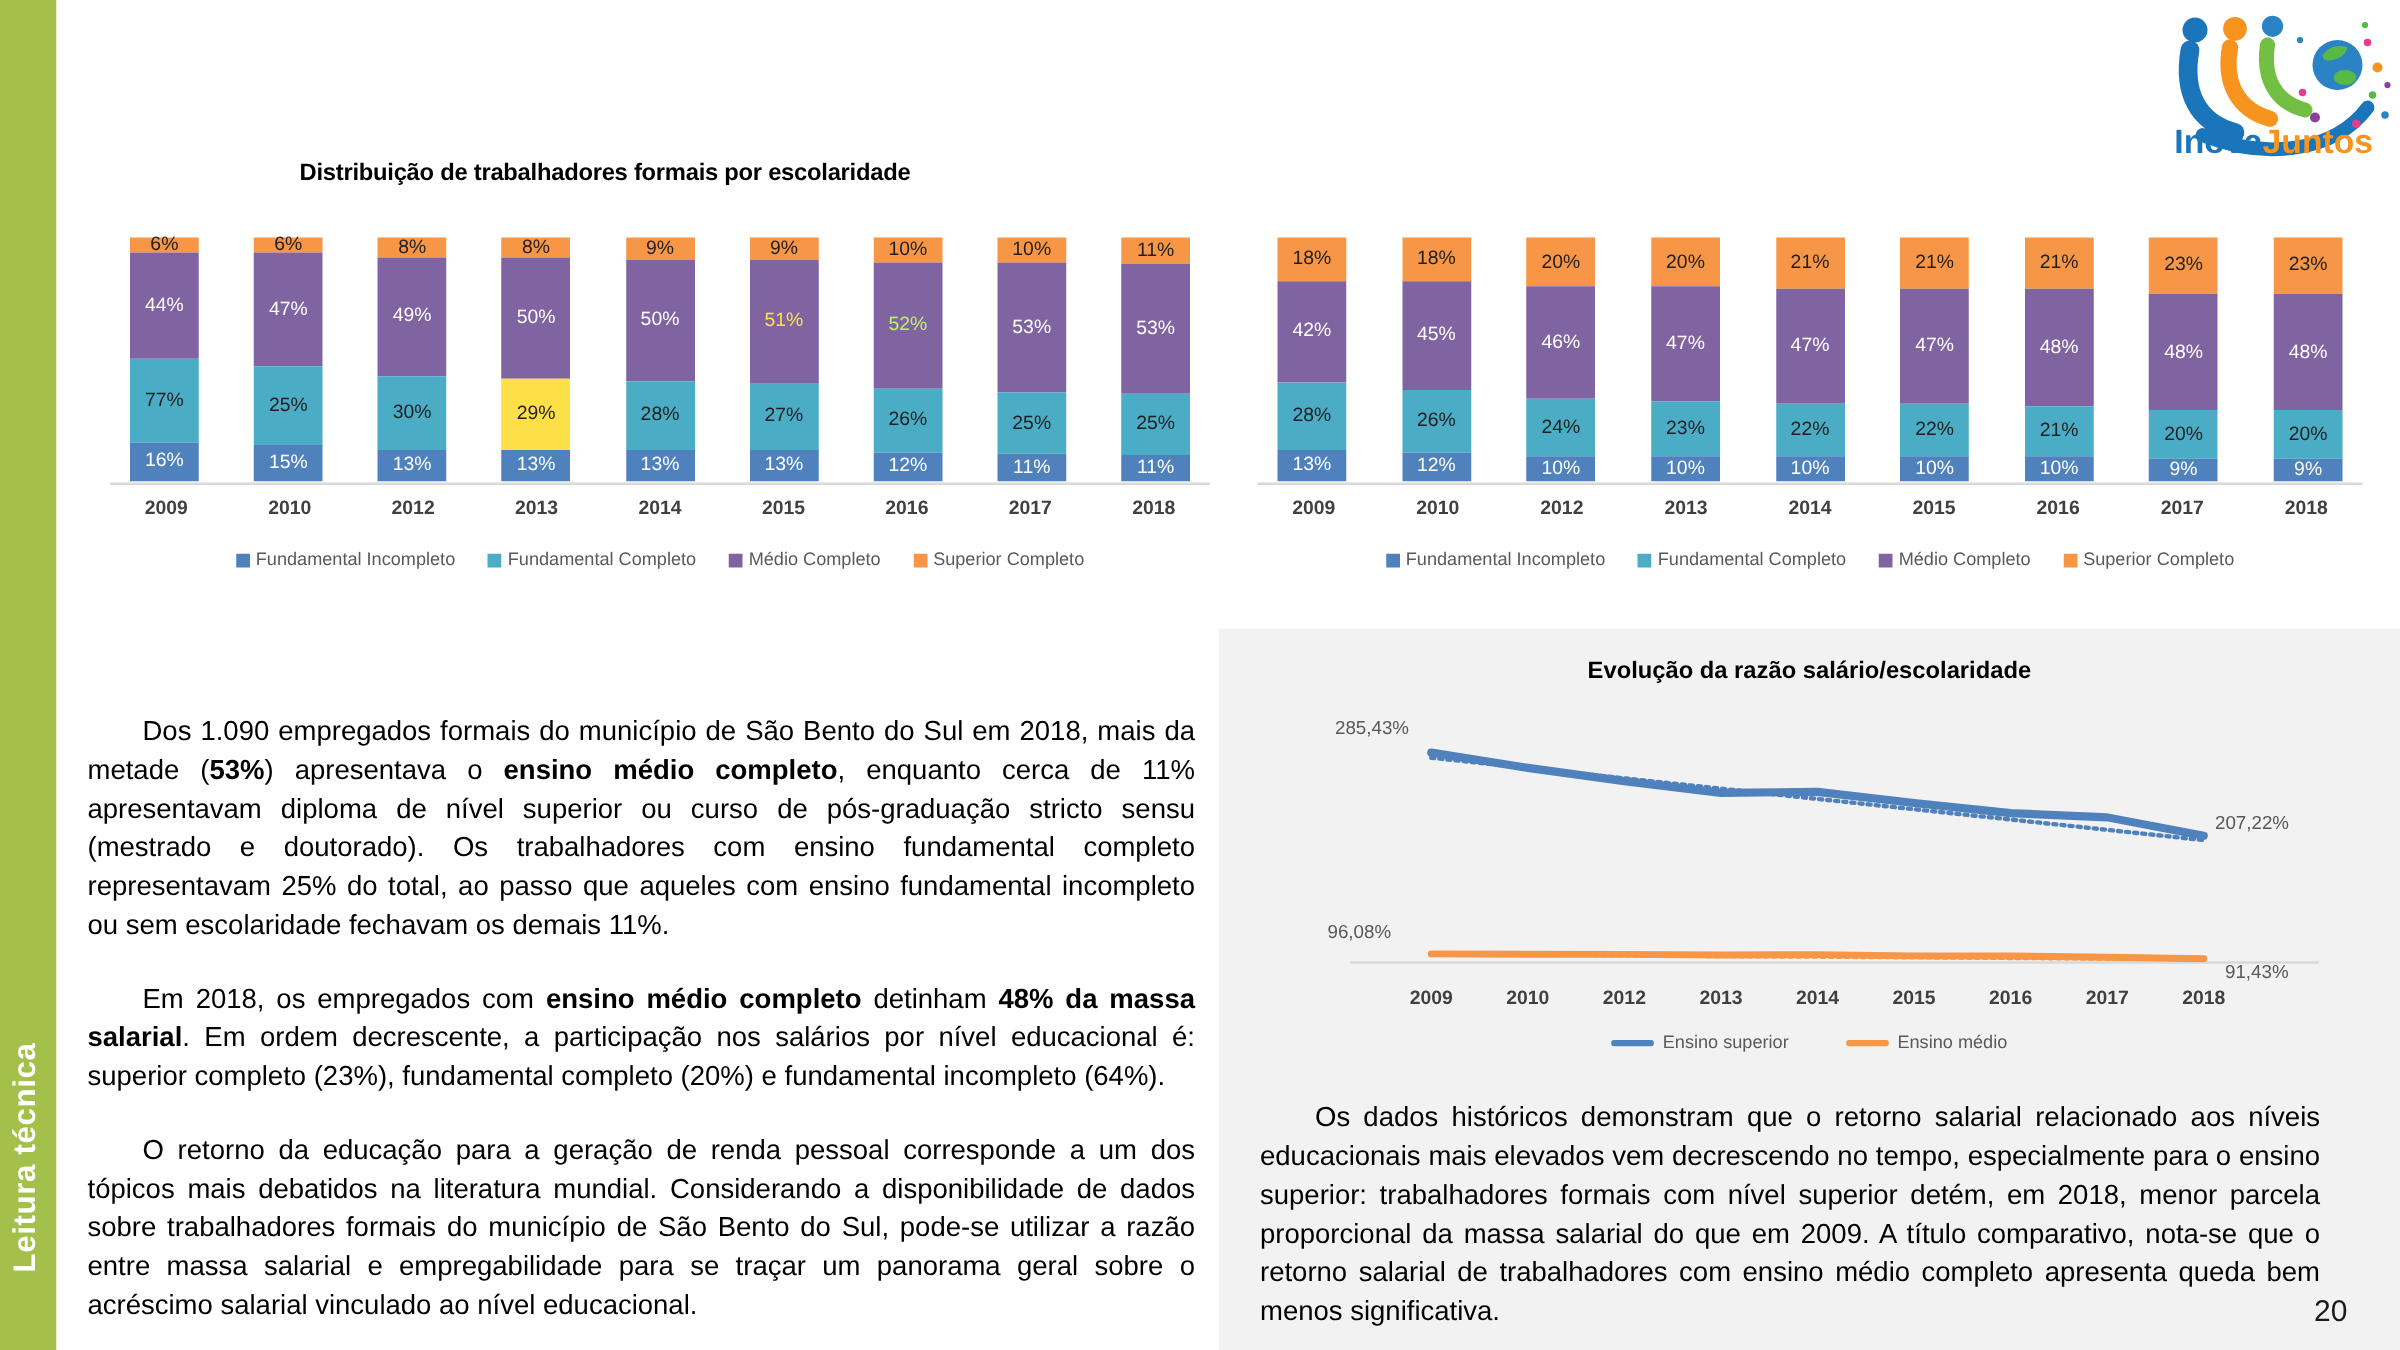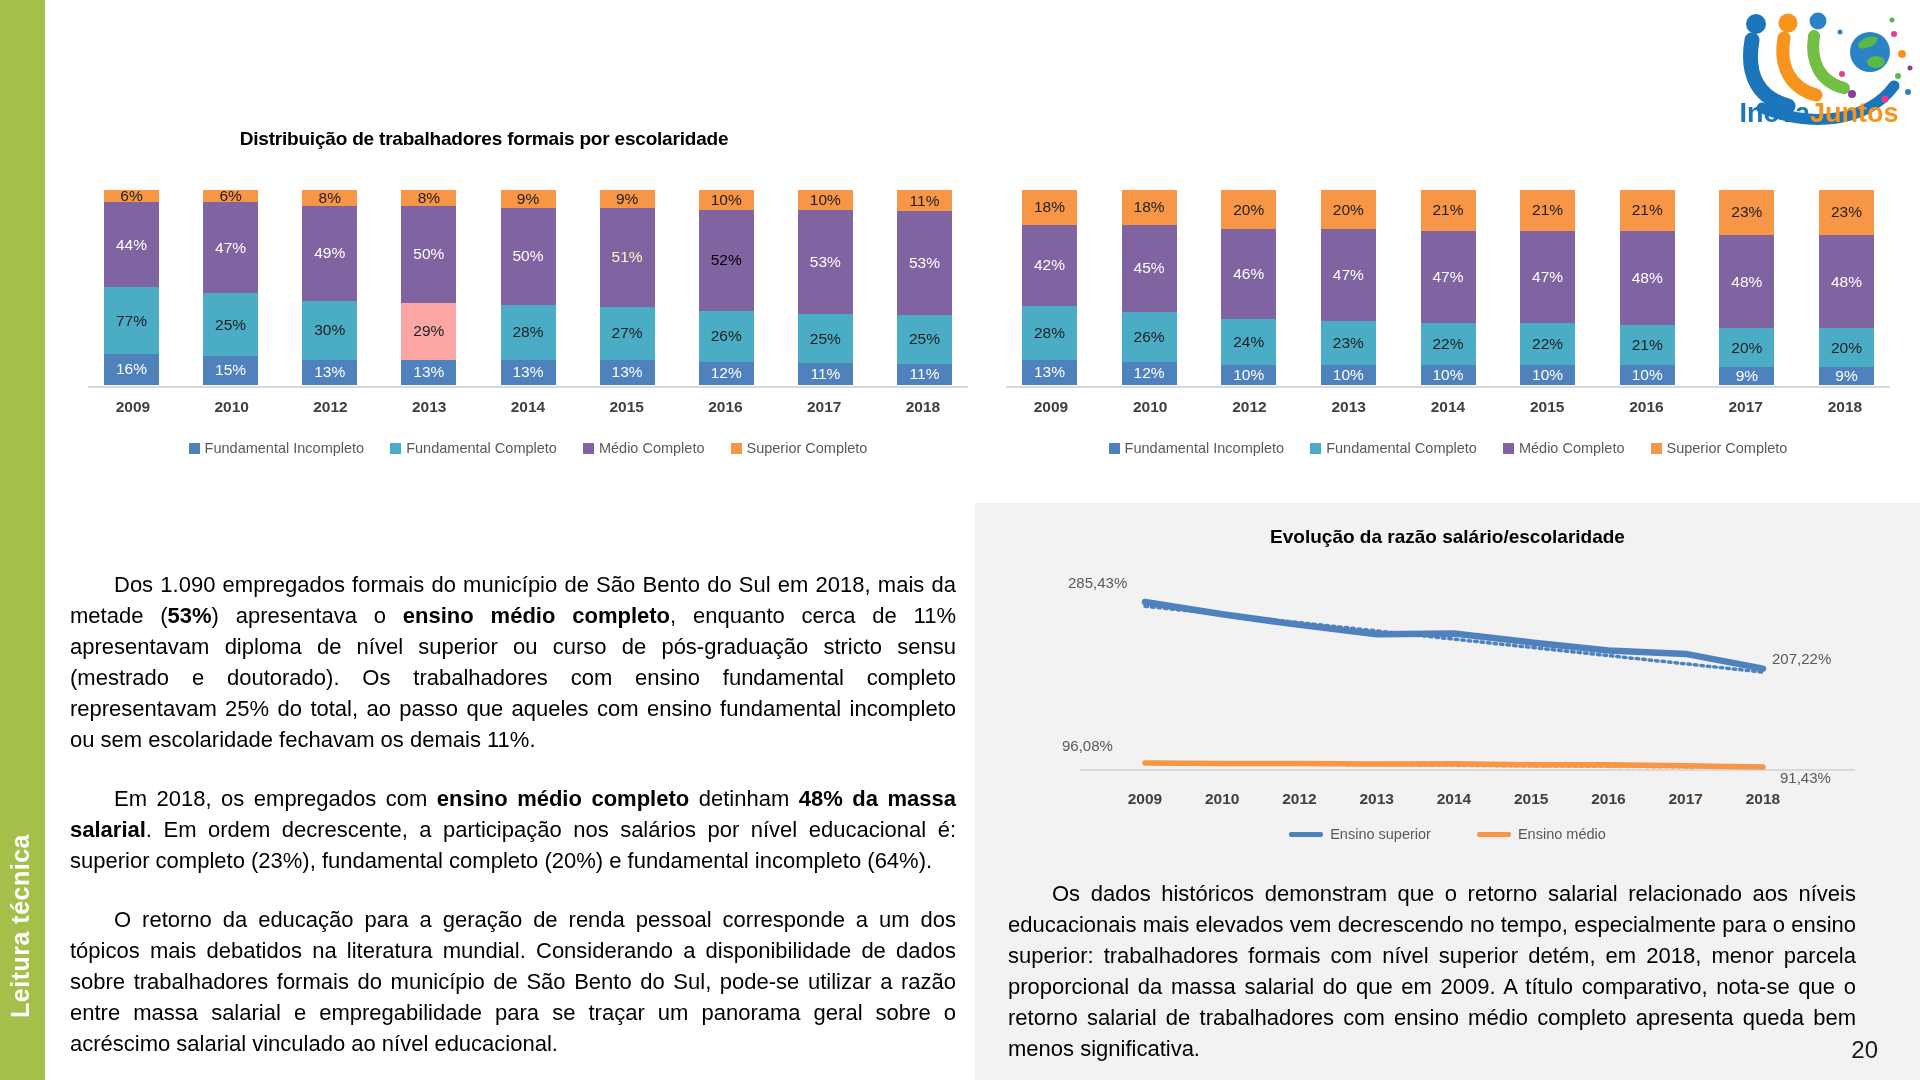--- a/index.html
+++ b/index.html
@@ -117,38 +117,38 @@
       </div>
       <div class="bar-col">
         <div class="bar-seg" style="height: 8%; background: rgb(247, 150, 70); color: rgb(31, 31, 31);">8%</div>
         <div class="bar-seg" style="height: 49%; background: rgb(128, 100, 162); color: rgb(255, 255, 255);">49%</div>
         <div class="bar-seg" style="height: 30%; background: rgb(75, 172, 198); color: rgb(31, 31, 31);">30%</div>
         <div class="bar-seg" style="height: 13%; background: rgb(79, 129, 189); color: rgb(255, 255, 255);">13%</div>
       </div>
       <div class="bar-col">
         <div class="bar-seg" style="height: 8%; background: rgb(247, 150, 70); color: rgb(31, 31, 31);">8%</div>
         <div class="bar-seg" style="height: 50%; background: rgb(128, 100, 162); color: rgb(255, 255, 255);">50%</div>
-        <div class="bar-seg" style="height: 29%; background: #fca5a5; color: rgb(31, 31, 31);">29%</div>
+        <div class="bar-seg" style="height: 29%; background: #fde047; color: rgb(31, 31, 31);">29%</div>
         <div class="bar-seg" style="height: 13%; background: rgb(79, 129, 189); color: rgb(255, 255, 255);">13%</div>
       </div>
       <div class="bar-col">
         <div class="bar-seg" style="height: 9%; background: rgb(247, 150, 70); color: rgb(31, 31, 31);">9%</div>
         <div class="bar-seg" style="height: 50%; background: rgb(128, 100, 162); color: rgb(255, 255, 255);">50%</div>
         <div class="bar-seg" style="height: 28%; background: rgb(75, 172, 198); color: rgb(31, 31, 31);">28%</div>
         <div class="bar-seg" style="height: 13%; background: rgb(79, 129, 189); color: rgb(255, 255, 255);">13%</div>
       </div>
       <div class="bar-col">
         <div class="bar-seg" style="height: 9%; background: rgb(247, 150, 70); color: rgb(31, 31, 31);">9%</div>
-        <div class="bar-seg" style="height: 51%; background: rgb(128, 100, 162); color: #fef9c3;">51%</div>
+        <div class="bar-seg" style="height: 51%; background: rgb(128, 100, 162); color: #fde047;">51%</div>
         <div class="bar-seg" style="height: 27%; background: rgb(75, 172, 198); color: rgb(31, 31, 31);">27%</div>
         <div class="bar-seg" style="height: 13%; background: rgb(79, 129, 189); color: rgb(255, 255, 255);">13%</div>
       </div>
       <div class="bar-col">
         <div class="bar-seg" style="height: 10%; background: rgb(247, 150, 70); color: rgb(31, 31, 31);">10%</div>
-        <div class="bar-seg" style="height: 52%; background: rgb(128, 100, 162); color: #000000;">52%</div>
+        <div class="bar-seg" style="height: 52%; background: rgb(128, 100, 162); color: #bef264;">52%</div>
         <div class="bar-seg" style="height: 26%; background: rgb(75, 172, 198); color: rgb(31, 31, 31);">26%</div>
         <div class="bar-seg" style="height: 12%; background: rgb(79, 129, 189); color: rgb(255, 255, 255);">12%</div>
       </div>
       <div class="bar-col">
         <div class="bar-seg" style="height: 10.101%; background: rgb(247, 150, 70); color: rgb(31, 31, 31);">10%</div>
         <div class="bar-seg" style="height: 53.5354%; background: rgb(128, 100, 162); color: rgb(255, 255, 255);">53%</div>
         <div class="bar-seg" style="height: 25.2525%; background: rgb(75, 172, 198); color: rgb(31, 31, 31);">25%</div>
         <div class="bar-seg" style="height: 11.1111%; background: rgb(79, 129, 189); color: rgb(255, 255, 255);">11%</div>
       </div>
       <div class="bar-col">

